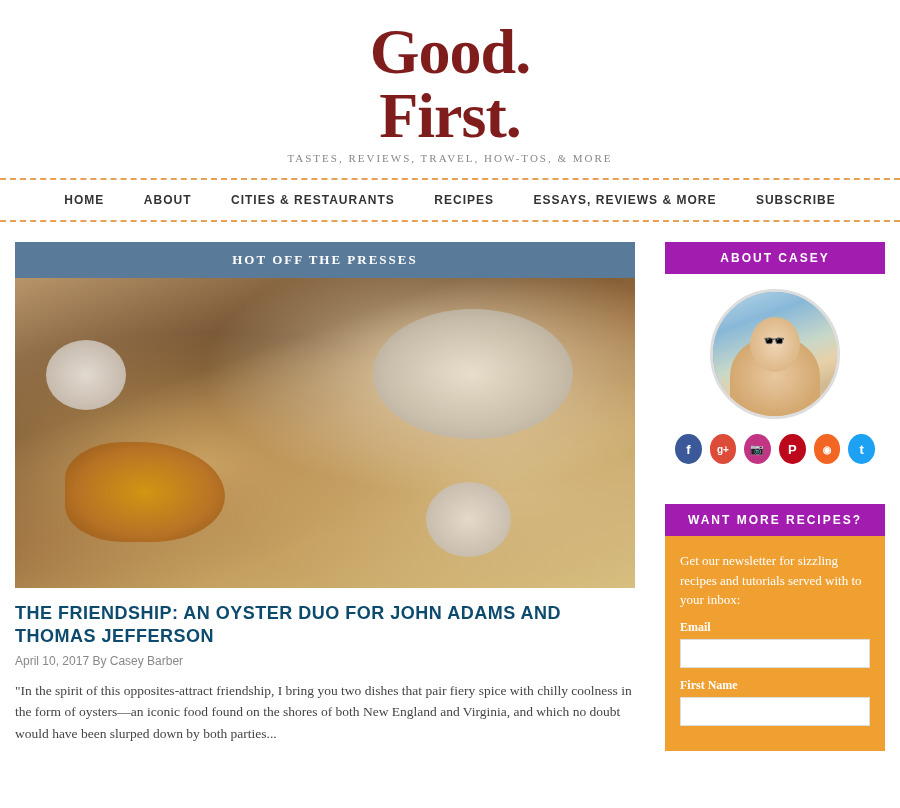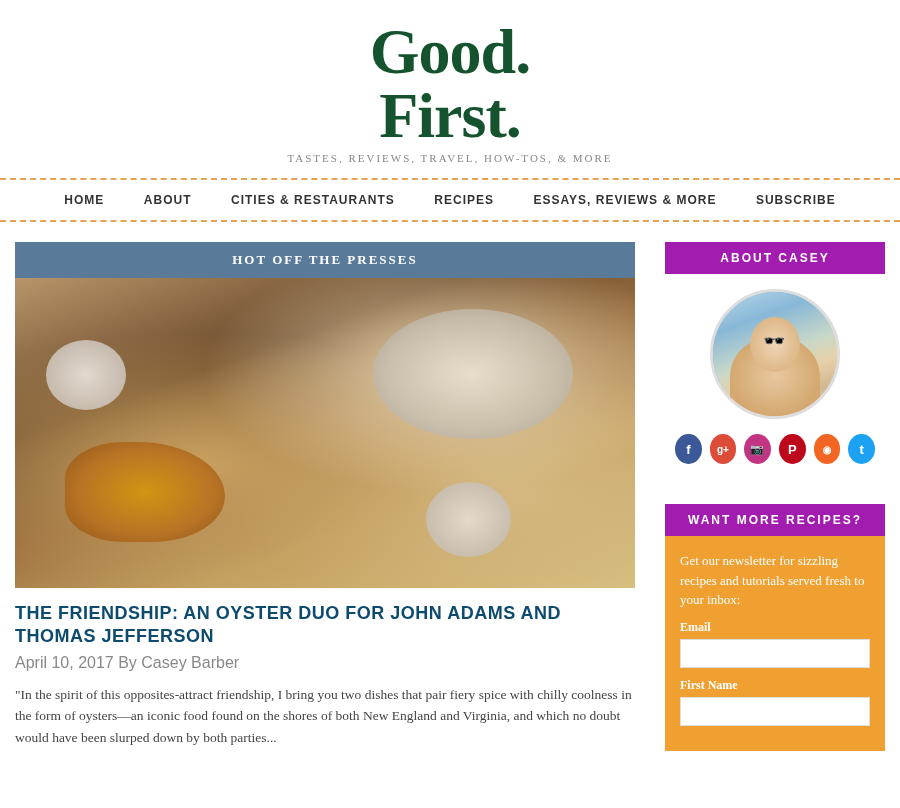--- a/index.html
+++ b/index.html
@@ -11,21 +11,21 @@
       padding: 20px 0 10px;
       border-bottom: 2px dashed #e8a055;
     }
     .site-logo {
       display: inline-block;
       margin-bottom: 4px;
     }
     .logo-text {
       font-size: 64px;
       font-weight: 900;
-      color: #14532d;
+      color: #7f1d1d;
       line-height: 1;
       font-family: Georgia, serif;
       letter-spacing: -1px;
     }
     .logo-tagline {
       font-size: 11px;
       letter-spacing: 2px;
       color: #888;
       text-transform: uppercase;
       margin-top: 4px;
@@ -146,21 +146,21 @@
       font-size: 18px;
       font-weight: bold;
       text-transform: uppercase;
       margin-top: 14px;
       line-height: 1.3;
       font-family: Arial, sans-serif;
       letter-spacing: 0.5px;
     }
     .article-meta {
       color: #888;
-      font-size: 16px;
+      font-size: 12px;
       margin: 5px 0 12px;
       font-family: Arial, sans-serif;
     }
     .article-excerpt {
       font-size: 13.5px;
       line-height: 1.6;
       color: #444;
     }
 
     
@@ -327,21 +327,21 @@
           <div class="social-icon si-pi">P</div>
           <div class="social-icon si-rss" style="font-size:10px;">◉</div>
           <div class="social-icon si-tw">t</div>
         </div>
       </div>
     </div>
 
     <div class="widget">
       <div class="widget-title">WANT MORE RECIPES?</div>
       <div class="widget-body">
-        <p>Get our newsletter for sizzling recipes and tutorials served fresh to your inbox:</p>
+        <p>Get our newsletter for sizzling recipes and tutorials served with to your inbox:</p>
         <label>Email</label>
         <input type="email" style="">
         <label>First Name</label>
         <input type="text" style="">
       </div>
     </div>
 
   </aside>
 
 </div>

